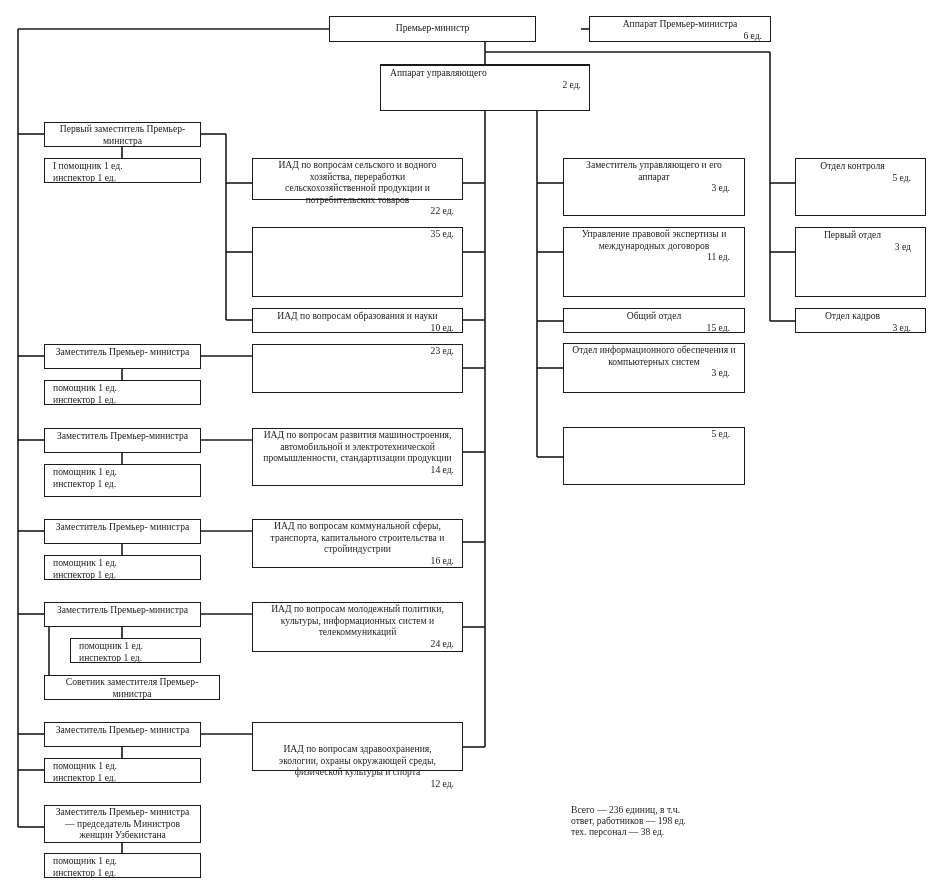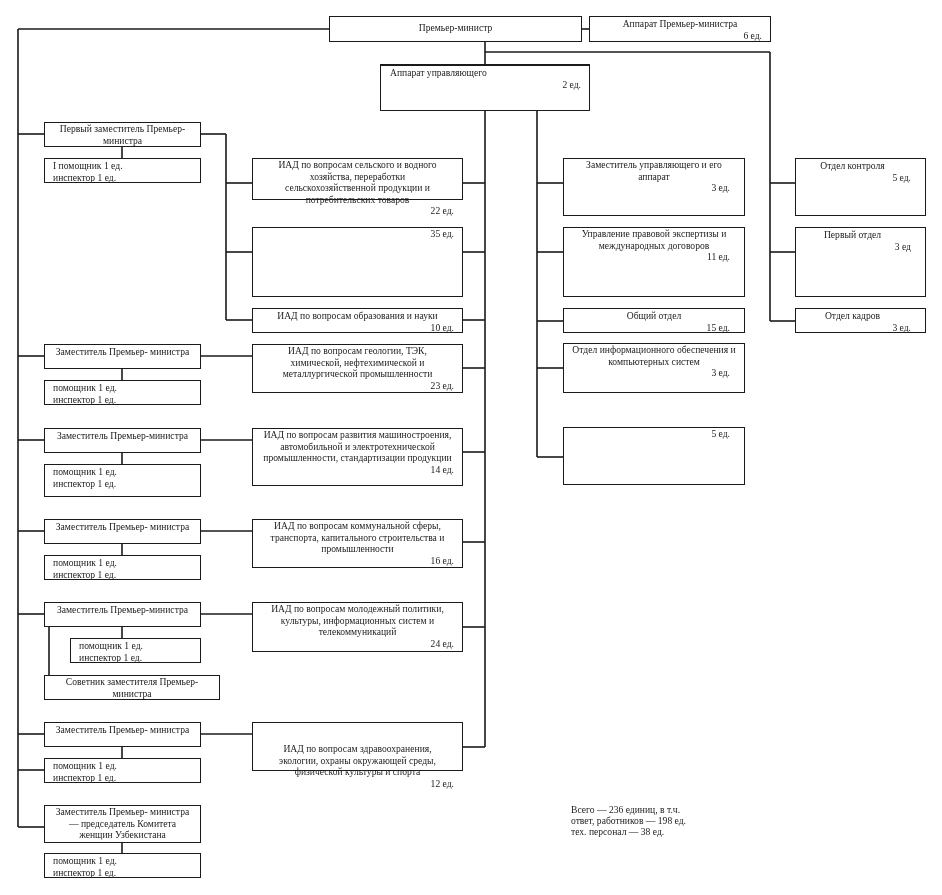--- a/index.html
+++ b/index.html
@@ -78,21 +78,21 @@
 
   <line x1="18" y1="734" x2="44" y2="734"></line>
   <line x1="18" y1="770" x2="44" y2="770"></line>
   <line x1="122" y1="746" x2="122" y2="758"></line>
   <line x1="200" y1="734" x2="252" y2="734"></line>
 
   <line x1="18" y1="827" x2="44" y2="827"></line>
   <line x1="122" y1="843" x2="122" y2="853"></line>
 </svg>
 
-<div class="box" style="left:329px;top:16px;width:253px;height:26px;">
+<div class="box" style="left:329px;top:16px;width:207px;height:26px;">
   <span class="t" style="padding-top:5px;">Премьер-министр</span>
 </div>
 <div class="box" style="left:589px;top:16px;width:182px;height:26px;">
   <span class="t">Аппарат Премьер-министра</span>
   <span class="u tight">6 ед.</span>
 </div>
 <div class="box" style="left:380px;top:64px;width:210px;height:47px;">
   <div class="divider"></div>
   <span class="tl" style="padding-left:9px;">Аппарат управляющего</span>
   <span class="u tight">2 ед.</span>
@@ -143,48 +143,47 @@
 
 <div class="box" style="left:44px;top:722px;width:157px;height:25px;">
   <span class="t">Заместитель Премьер- министра</span>
 </div>
 <div class="box" style="left:44px;top:758px;width:157px;height:25px;">
   <span class="tl">помощник 1 ед.</span>
   <span class="tl" style="padding-top:0">инспектор 1 ед.</span>
 </div>
 
 <div class="box" style="left:44px;top:805px;width:157px;height:38px;">
-  <span class="t" style="padding:0 6px;">Заместитель Премьер- министра — председатель Комитета женщин Узбекистана</span>
+  <span class="t" style="padding:0 6px;">Заместитель Премьер- министра — председатель Министров женщин Узбекистана</span>
 </div>
 <div class="box" style="left:44px;top:853px;width:157px;height:25px;">
   <span class="tl">помощник 1 ед.</span>
   <span class="tl" style="padding-top:0">инспектор 1 ед.</span>
 </div>
 
 <div class="box" style="left:252px;top:158px;width:211px;height:42px;">
   <span class="t" style="padding:0 14px;">ИАД по вопросам сельского и водного хозяйства, переработки сельскохозяйственной продукции и потребительских товаров</span>
   <span class="u tight">22 ед.</span>
 </div>
 <div class="box" style="left:252px;top:227px;width:211px;height:70px;">
   <span class="u tight">35 ед.</span>
 </div>
 <div class="box" style="left:252px;top:308px;width:211px;height:25px;">
   <span class="t">ИАД по вопросам образования и науки</span>
   <span class="u tight">10 ед.</span>
 </div>
 <div class="box" style="left:252px;top:344px;width:211px;height:49px;">
-  <span class="t" style="padding:0 20px;">ИАД по вопросам геологии, ТЭК, химической, нефтехимической и металлургической промышленности</span>
   <span class="u tight">23 ед.</span>
 </div>
 <div class="box" style="left:252px;top:428px;width:211px;height:58px;">
   <span class="t" style="padding:0 8px;">ИАД по вопросам развития машиностроения, автомобильной и электротехнической промышленности, стандартизации продукции</span>
   <span class="u tight">14 ед.</span>
 </div>
 <div class="box" style="left:252px;top:519px;width:211px;height:49px;">
-  <span class="t" style="padding:0 10px;">ИАД по вопросам коммунальной сферы, транспорта, капитального строительства и промышленности</span>
+  <span class="t" style="padding:0 10px;">ИАД по вопросам коммунальной сферы, транспорта, капитального строительства и стройиндустрии</span>
   <span class="u tight">16 ед.</span>
 </div>
 <div class="box" style="left:252px;top:602px;width:211px;height:50px;">
   <span class="t" style="padding:0 10px;">ИАД по вопросам молодежный политики, культуры, информационных систем и телекоммуникаций</span>
   <span class="u tight">24 ед.</span>
 </div>
 <div class="box" style="left:252px;top:722px;width:211px;height:49px;">
   <span class="t" style="padding:0 14px;margin-top:20px;">ИАД по вопросам здравоохранения, экологии, охраны окружающей среды, физической культуры и спорта</span>
   <span class="u tight">12 ед.</span>
 </div>

